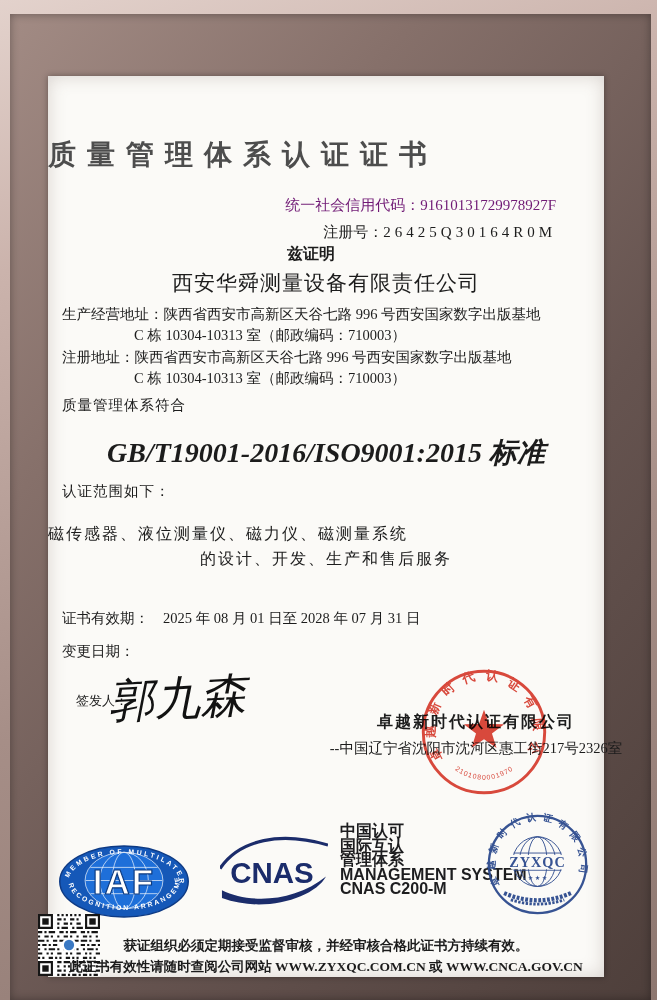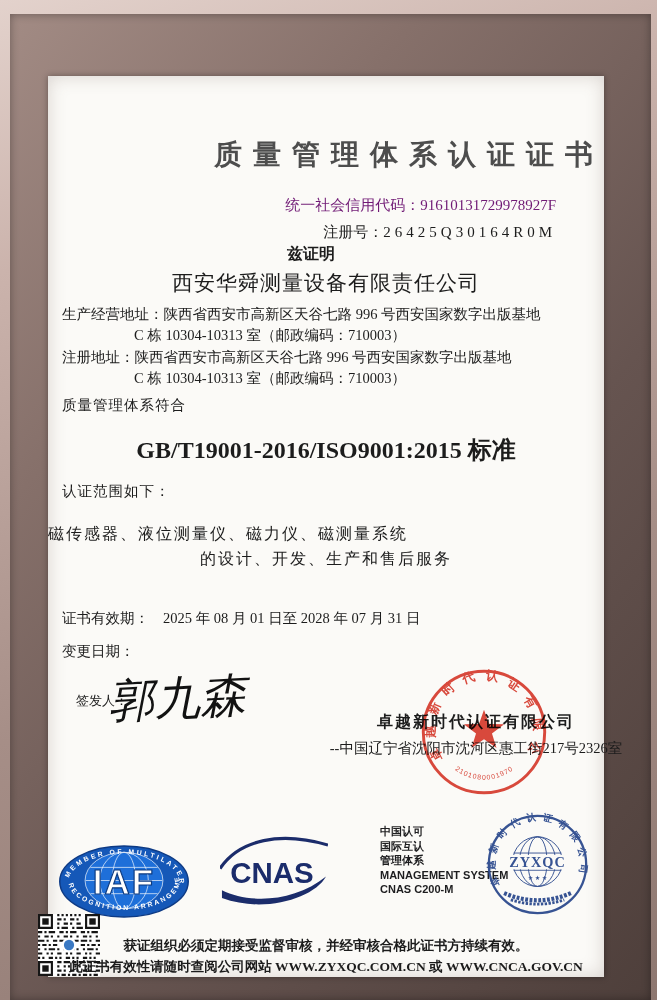--- a/index.html
+++ b/index.html
@@ -13,60 +13,60 @@
     background:linear-gradient(130deg,#a28b84 0%,#86706a 28%,#665450 62%,#4e3f3b 100%);
     box-shadow:inset 0 0 10px rgba(0,0,0,.35);
   }
   .paper{
     position:absolute;left:48px;top:76px;width:556px;height:901px;
     background:#fbfaf7;
     box-shadow:inset 0 0 18px rgba(95,75,65,.22), 0 0 6px rgba(0,0,0,.35);
   }
   .abs{position:absolute;}
   .cert-title{
-    left:0;right:0;top:60px;text-align:right;
+    left:0;right:0;top:60px;text-align:left;
     font-family:"Liberation Sans",sans-serif;font-weight:bold;
     font-size:28px;letter-spacing:11px;color:#4d4d4d;white-space:nowrap;
   }
   .code-line{right:48px;top:120px;font-size:15px;color:#701a75;white-space:nowrap;}
   .reg-line{right:48px;top:147px;font-size:15px;white-space:nowrap;}
   .reg-val{letter-spacing:4px;}
   .certify{left:0;right:30px;top:168px;text-align:center;font-size:16px;font-weight:bold;}
   .company{
     left:0;right:0;top:193px;text-align:center;
     font-family:"Liberation Sans",sans-serif;font-weight:normal;font-size:21px;letter-spacing:1px;
   }
   .addr{left:14px;font-size:14.5px;white-space:nowrap;}
   .addr-indent{padding-left:72px;}
   .label-inline{font-weight:normal;}
   .conform{left:14px;top:320px;font-size:14.5px;letter-spacing:1px;}
   .standard{
     left:0;right:0;top:358px;text-align:center;
-    font-family:"Liberation Serif",serif;font-weight:bold;font-size:24px;
+    font-family:"Liberation Serif",serif;font-weight:bold;font-size:28px;font-style:italic;
   }
   .scope-label{left:14px;top:406px;font-size:14.5px;letter-spacing:1px;}
   .scope1{left:0;right:0;top:448px;font-size:16px;letter-spacing:2px;}
   .scope2{left:0;right:0;top:473px;text-align:center;font-size:16px;letter-spacing:2px;}
   .validity{left:14px;top:533px;font-size:14.5px;white-space:nowrap;}
   .validity .gap{display:inline-block;width:14px;}
   .change{left:14px;top:566px;font-size:14.5px;}
   .signer-label{left:28px;top:616px;font-size:13px;}
   .signature{
     left:60px;top:592px;font-size:46px;font-style:italic;
     font-family:"DejaVu Serif",serif;transform:rotate(-3deg);color:#121212;white-space:nowrap;
   }
   .issuer-block{left:278px;top:636px;width:300px;text-align:center;}
   .issuer-name{font-family:"Liberation Sans",sans-serif;font-weight:bold;font-size:16px;letter-spacing:2px;white-space:nowrap;}
   .issuer-addr{font-size:14.5px;margin-top:6px;white-space:nowrap;}
   .red-seal{left:372px;top:592px;width:128px;height:128px;opacity:.92;mix-blend-mode:multiply;}
   .iaf-logo{left:10px;top:769px;}
   .cnas-logo{left:172px;top:759px;}
   .accr-block{
     left:292px;top:748px;font-family:"Liberation Sans",sans-serif;
-    font-weight:bold;font-size:11px;line-height:14.5px;color:#1d1d1f;margin-left:40px;
+    font-weight:bold;font-size:16px;line-height:14.5px;color:#1d1d1f;
   }
   .blue-seal{left:437px;top:736px;opacity:.95;}
   .qr{left:-10px;top:838px;}
   .footer1{left:0;right:0;top:861px;text-align:center;font-size:13.5px;font-weight:600;white-space:nowrap;}
   .footer2{left:0;right:0;top:882px;text-align:center;font-size:13.5px;font-weight:600;white-space:nowrap;}
 </style>
 </head>
 <body>
 
 <div class="stage">

